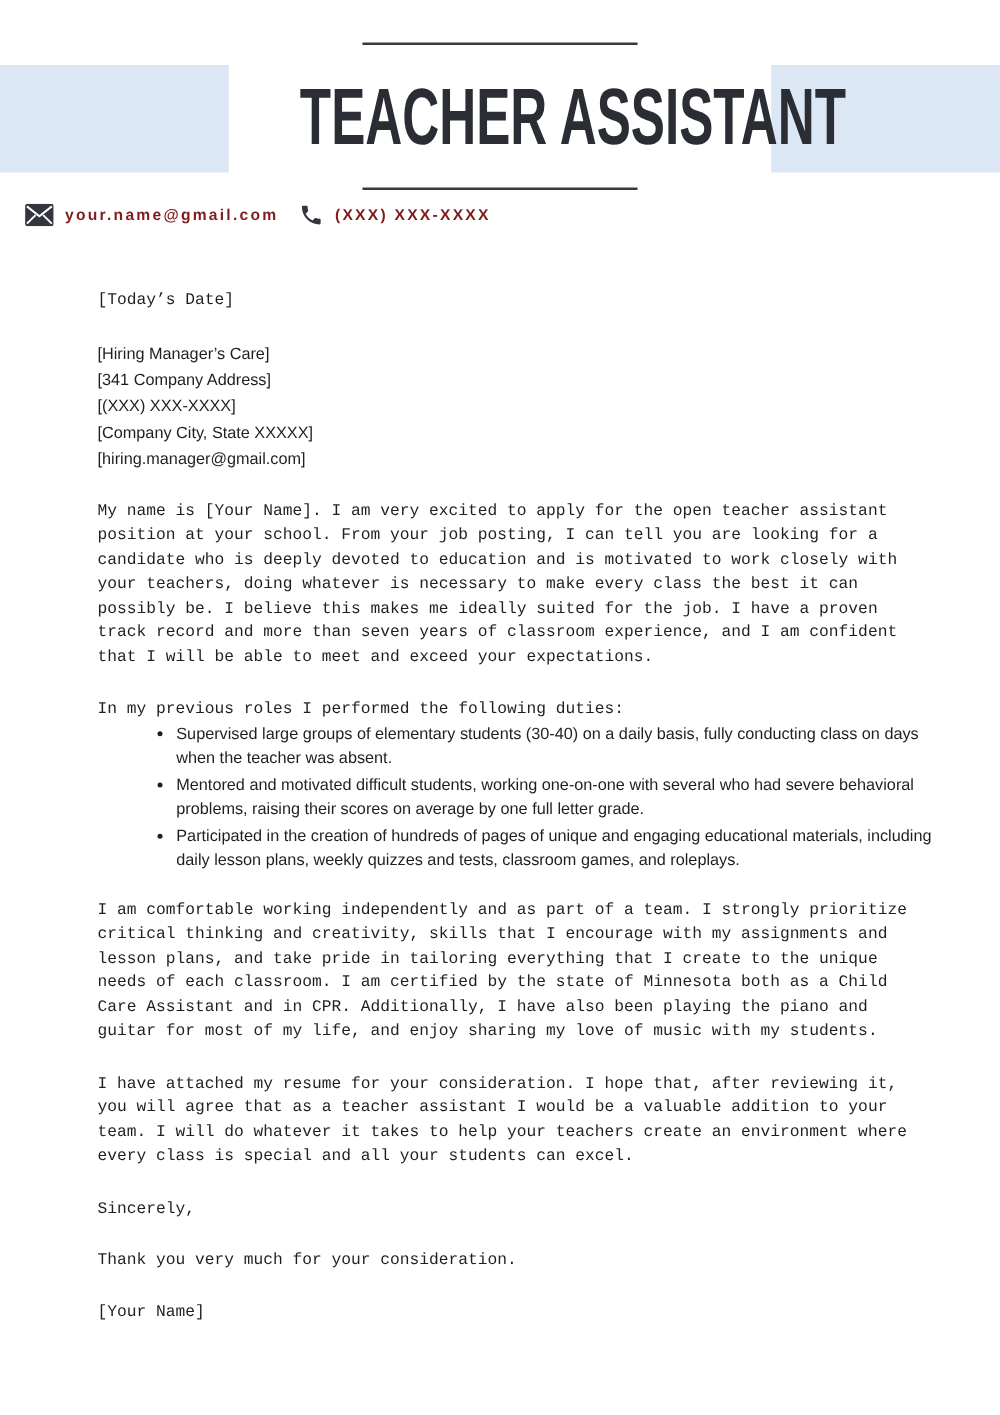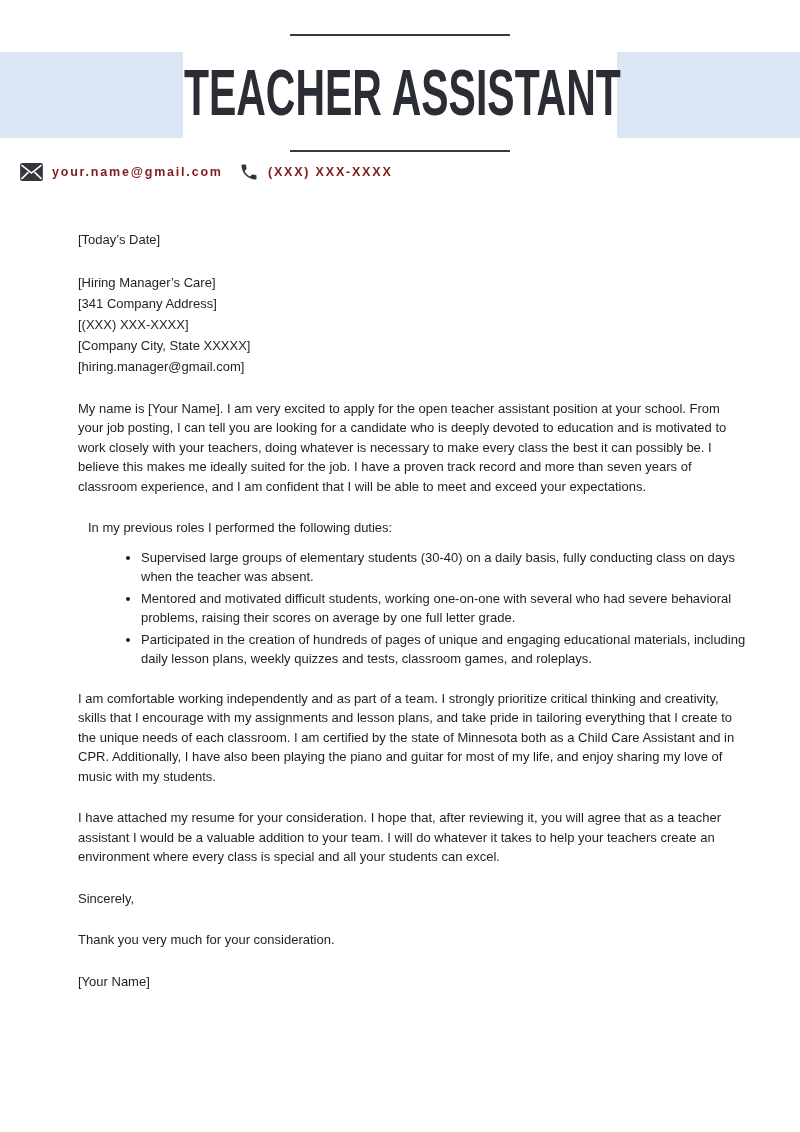--- a/index.html
+++ b/index.html
@@ -13,21 +13,21 @@
   }
   
   .band{position:absolute;top:52px;height:86px;background:#dce7f5;}
   .band-left{left:0;width:183px;}
   .band-right{left:617px;width:183px;}
   .rule{position:absolute;left:290px;width:220px;height:2px;background:#3a3a3a;}
   .rule-top{top:34px;}
   .rule-bottom{top:150px;}
   .title-wrap{
     position:absolute;top:61px;left:4px;right:0;
-    text-align:center;line-height:1;white-space:nowrap;
+    text-align:right;line-height:1;white-space:nowrap;
   }
   .title-text{
     display:inline-block;
     font-size:64px;font-weight:bold;color:#2b2d34;
     transform:scaleX(0.64);transform-origin:center;
   }
   .contact-bar{position:absolute;top:157px;left:0;right:0;height:30px;}
   .contact-group{
     position:absolute;top:0;height:30px;
     display:flex;align-items:center;gap:9px;
@@ -39,22 +39,22 @@
   .contact-text{
     font-size:12.5px;font-weight:bold;color:#7f1d1d;
     letter-spacing:1.8px;
   }
   .cicon{display:block;}
   
   .letter{
     position:absolute;left:78px;top:230px;width:670px;
     font-size:13px;line-height:19.5px;color:#1f1f1f;
   }
-  .letter p{margin:0 0 22px 0;}
-  .letter p.tight{margin:10px;}
+  .letter p{margin:0 0 22px 0;font-family:Liberation Mono, monospace;}
+  .letter p.tight{margin:0;}
   .recipient{line-height:21px;margin:0 0 22px 0;}
   .letter ul{
     margin:0 0 20px 0;padding-left:47px;
     list-style-type:disc;
   }
   .letter li{margin:0 0 2px 16px;}
 </style>
 </head>
 <body>
 

